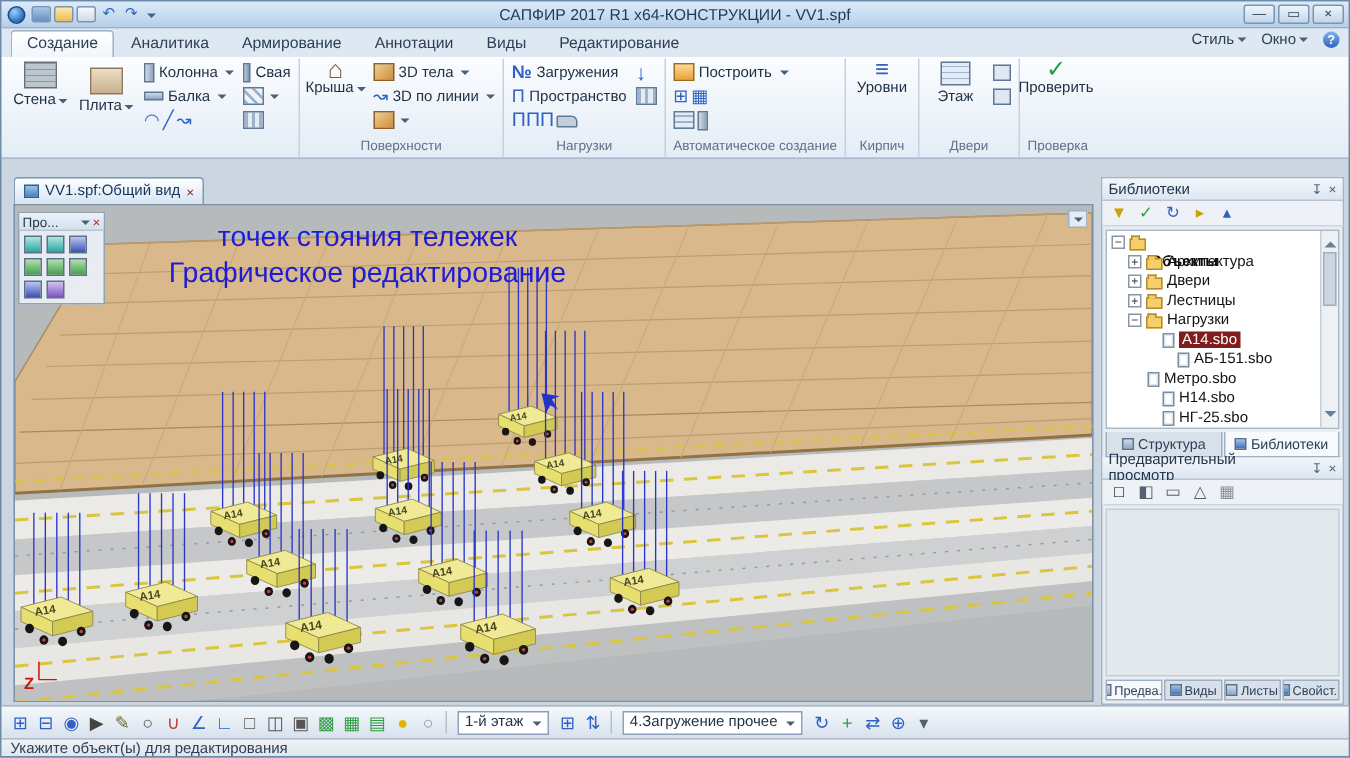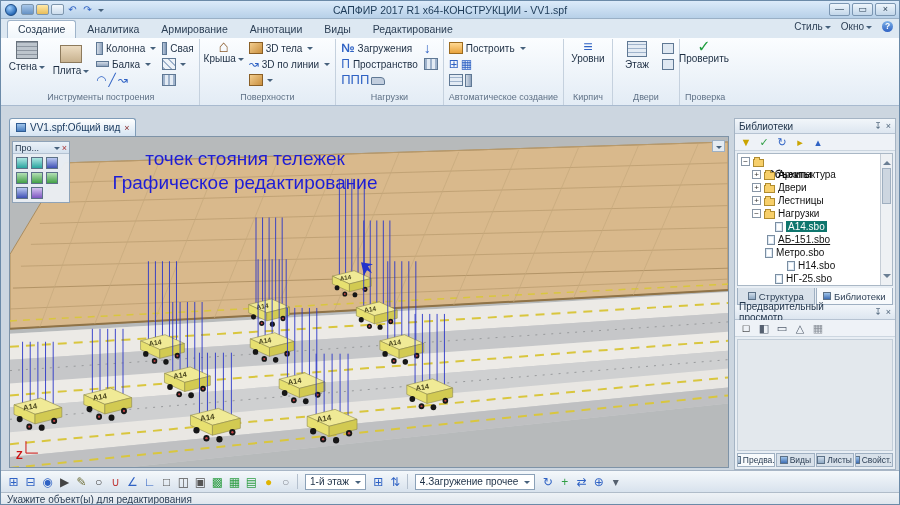--- a/index.html
+++ b/index.html
@@ -81,21 +81,21 @@
 
   
   .rightpanel { position:absolute; left:733px; top:117px; width:162px; height:352px; display:flex; flex-direction:column; background:#e8eef4; border:1px solid #a5b4c4; }
   .phead { display:flex; align-items:center; height:15px; padding:0 4px; background:linear-gradient(#f2f6fa,#dde6f0); border-bottom:1px solid #b6c3d2; }
   .phead .pt { flex:1; font-size:10px; color:#22364c; }
   .phico { font-size:9px; color:#51677d; margin-left:4px; }
   .ltoolbar, .ptoolbar { display:flex; align-items:center; height:17px; gap:2px; padding:0 3px; background:#eef2f7; border-bottom:1px solid #ccd6e0; }
   .licon { display:inline-block; width:16px; height:15px; line-height:15px; text-align:center; font-size:11px; border-radius:2px; }
   .tree { position:relative; height:133px; background:#fff; border:1px solid #aab8c6; margin:2px; padding:1px 14px 1px 1px; overflow:hidden; }
   .trow { display:flex; align-items:center; height:13px; font-size:10px; color:#111; gap:3px; white-space:nowrap; }
-  .trow.sel .tlab { background:#0f766e; color:#fff; padding:0 2px; }
+  .trow.sel .tlab { background:#7f1d1d; color:#fff; padding:0 2px; }
   .trow .exp { width:9px; height:9px; border:1px solid #8896a6; font-size:8px; line-height:7px; text-align:center; color:#333; background:#fff; flex:none; }
   .trow .exp.none { border:none; background:transparent; }
   .fold { width:11px; height:8px; background:#f7cf6a; border:1px solid #b08c2f; position:relative; flex:none; margin-top:2px; }
   .fold::before { content:""; position:absolute; left:0; top:-3px; width:4px; height:2px; background:#f7cf6a; border:1px solid #b08c2f; border-bottom:none; }
   .filei { width:8px; height:10px; background:#fff; border:1px solid #7a8ea2; box-shadow:inset 0 0 0 1px #dce7f2; flex:none; }
   .bold .tlab { font-weight:bold;margin-top:25px; }
   .tscroll { position:absolute; right:0; top:0; bottom:0; width:12px; background:#eef1f4; border-left:1px solid #c5cdd6; }
   .tscroll .up, .tscroll .dn { position:absolute; left:2px; width:0; height:0; border:4px solid transparent; }
   .tscroll .up { top:3px; border-bottom-color:#6b7f94; }
   .tscroll .dn { bottom:3px; border-top-color:#6b7f94; }
@@ -199,21 +199,20 @@
           </div>
           <div class="ricon-row">
             <span class="ric ic-truss"></span>
             <span class="car"></span>
           </div>
           <div class="ricon-row">
             <span class="ric ic-loadgrid"></span>
           </div>
         </div>
       </div>
-      <div class="rgroup-label">Инструменты построения</div>
     </div>
 
     <div class="rgroup">
       <div class="rgroup-body">
         <div class="rbtn-big">
           <span class="g" style="font-size:17px;color:#8a5a2a">⌂</span>
           <span class="rlbl">
               <span>Крыша</span>
               <span class="car"></span>
             </span>
@@ -678,31 +677,31 @@
         <div class="trow" style="padding-left: 13px;">
           <span class="exp">−</span>
           <span class="fold"></span>
           <span class="tlab">Нагрузки</span>
         </div>
         <div class="trow sel" style="padding-left: 24px;">
           <span class="exp none"></span>
           <span class="filei"></span>
           <span class="tlab">А14.sbo</span>
         </div>
-        <div class="trow" style="padding-left: 16px; text-decoration: underline;">
+        <div class="trow" style="padding-left: 34px;">
           <span class="exp none"></span>
           <span class="filei"></span>
           <span class="tlab">АБ-151.sbo</span>
         </div>
         <div class="trow" style="padding-left: 14px;">
           <span class="exp none"></span>
           <span class="filei"></span>
           <span class="tlab">Метро.sbo</span>
         </div>
-        <div class="trow" style="padding-left: 36px;">
+        <div class="trow" style="padding-left: 24px;">
           <span class="exp none"></span>
           <span class="filei"></span>
           <span class="tlab">Н14.sbo</span>
         </div>
         <div class="trow" style="padding-left: 24px;">
           <span class="exp none"></span>
           <span class="filei"></span>
           <span class="tlab">НГ-25.sbo</span>
         </div>
       </div>

